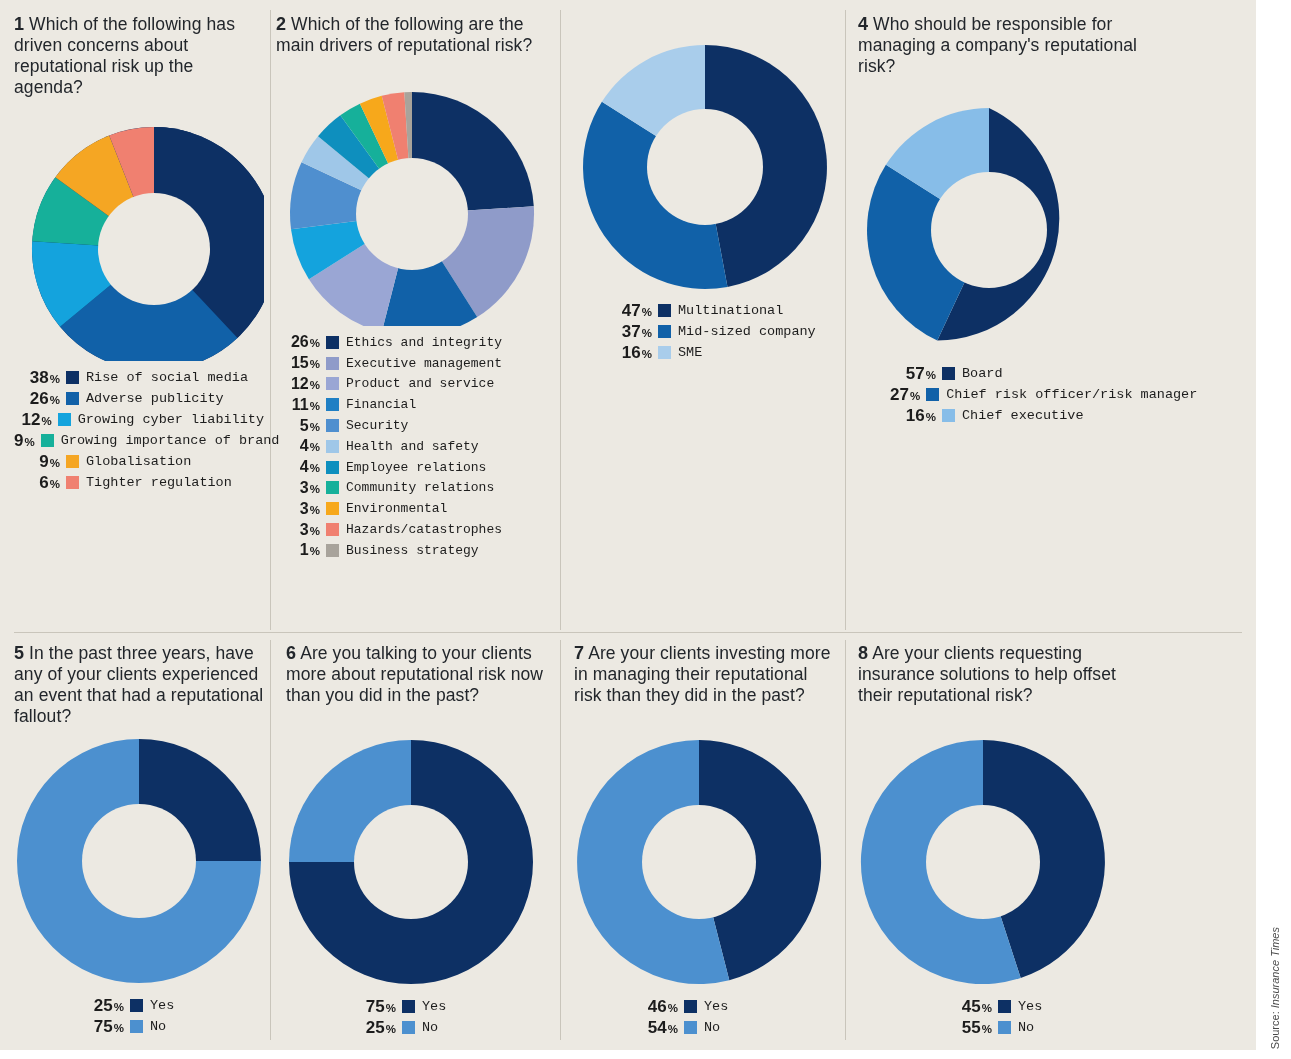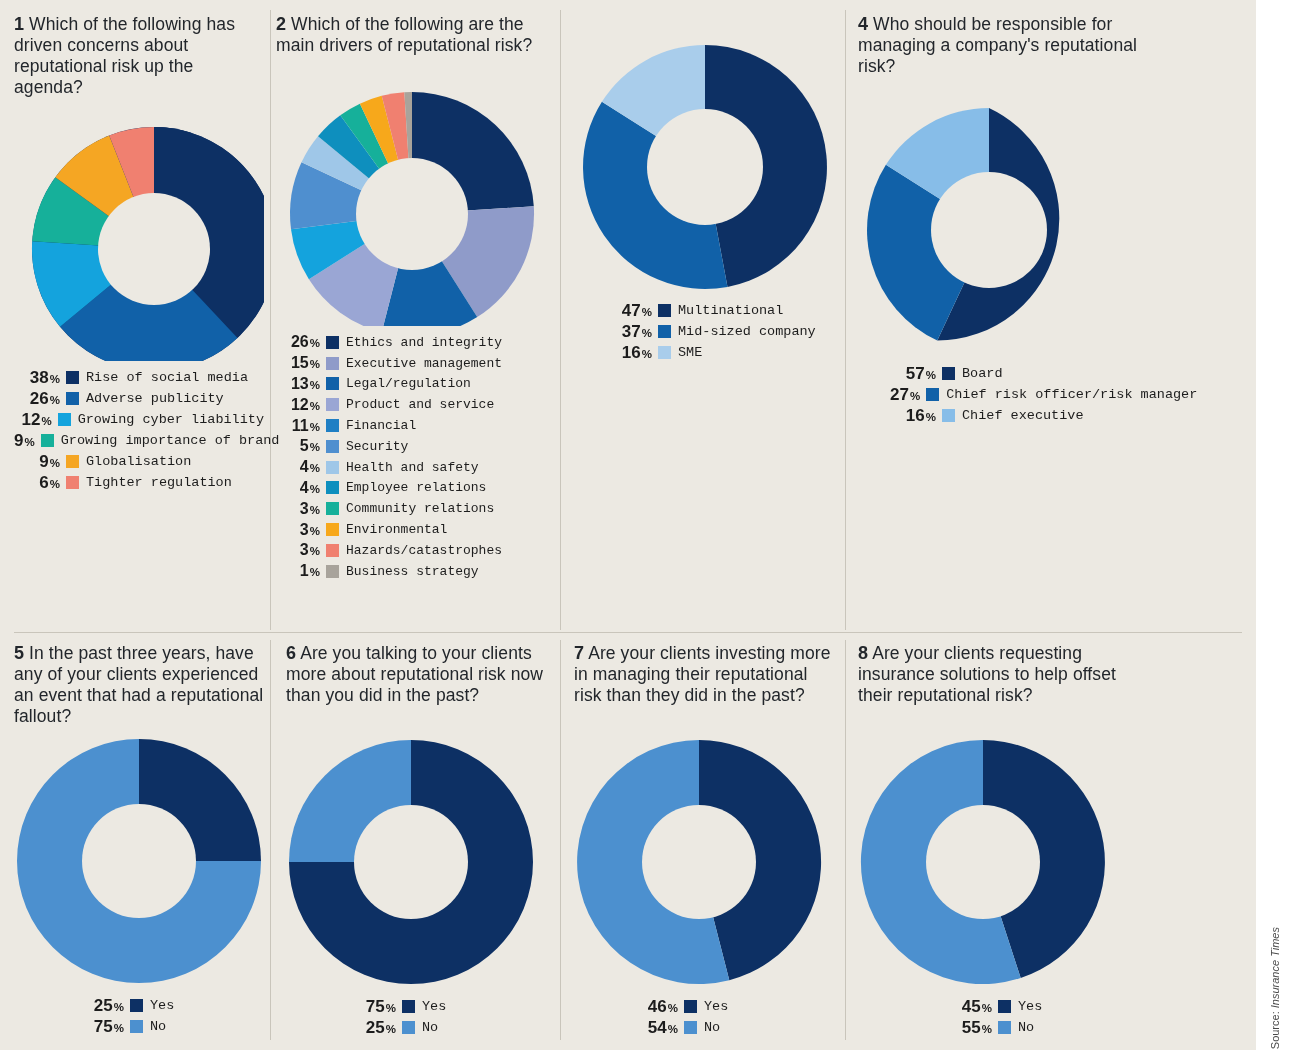--- a/index.html
+++ b/index.html
@@ -231,25 +231,20 @@
         <span class="legend-pct"><span>26</span><span class="unit">%</span></span>
         <span class="swatch" style="background:#0d3064"></span>
         <span class="legend-label">Ethics and integrity</span>
       </div>
       <div class="legend-row">
         <span class="legend-pct"><span>15</span><span class="unit">%</span></span>
         <span class="swatch" style="background:#8f9bc9"></span>
         <span class="legend-label">Executive management</span>
       </div>
       <div class="legend-row">
-        <span class="legend-pct"><span>13</span><span class="unit">%</span></span>
-        <span class="swatch" style="background:#1161a8"></span>
-        <span class="legend-label">Legal/regulation</span>
-      </div>
-      <div class="legend-row">
         <span class="legend-pct"><span>12</span><span class="unit">%</span></span>
         <span class="swatch" style="background:#9aa6d4"></span>
         <span class="legend-label">Product and service</span>
       </div>
       <div class="legend-row">
         <span class="legend-pct"><span>11</span><span class="unit">%</span></span>
         <span class="swatch" style="background:#1f7fc4"></span>
         <span class="legend-label">Financial</span>
       </div>
       <div class="legend-row">

